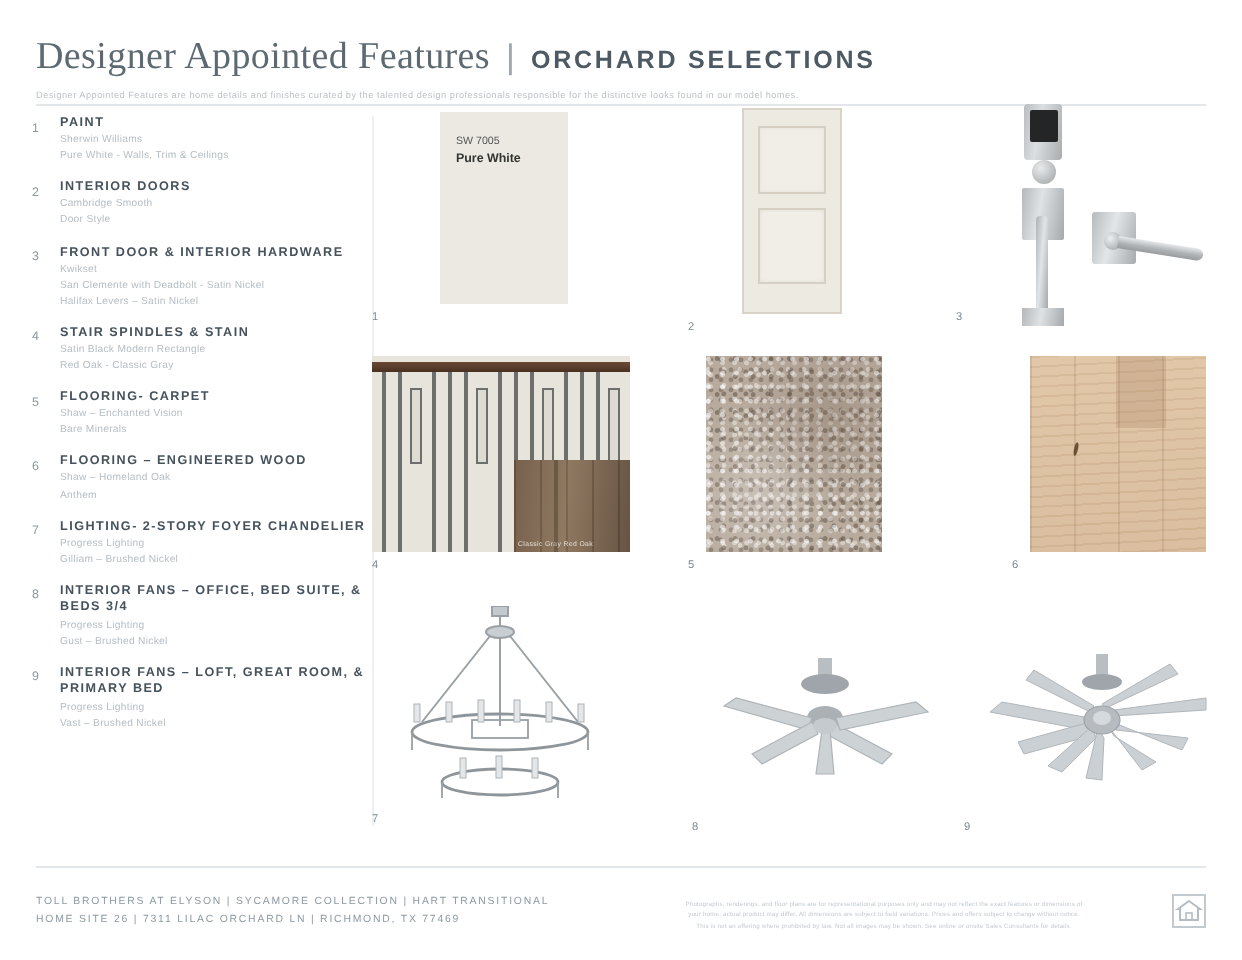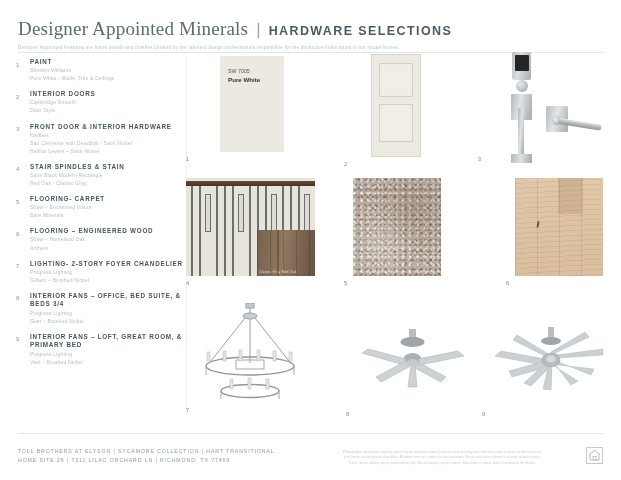--- a/index.html
+++ b/index.html
@@ -348,23 +348,23 @@
     position: absolute;
     right: 18px; bottom: 16px;
     width: 17px; height: 17px;
   }
 </style>
 </head>
 <body>
 
 <div id="header">
   <div class="title-row">
-    <span class="title-main">Designer Appointed Minerals</span>
+    <span class="title-main">Designer Appointed Features</span>
     <span class="title-divider">|</span>
-    <span class="title-sub">HARDWARE SELECTIONS</span>
+    <span class="title-sub">ORCHARD SELECTIONS</span>
   </div>
   <div class="subtitle">Designer Appointed Features are home details and finishes curated by the talented design professionals responsible for the distinctive looks found in our model homes.</div>
 </div>
 <div id="header-rule"></div>
 
 <div id="spec-list">
 
   <div class="spec-item">
     <div class="spec-num">1</div>
     <div class="spec-body">

